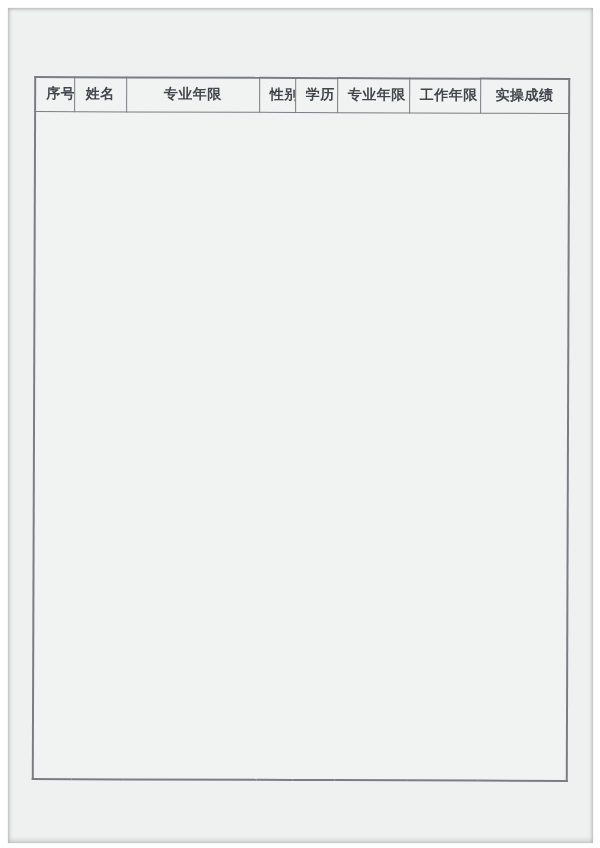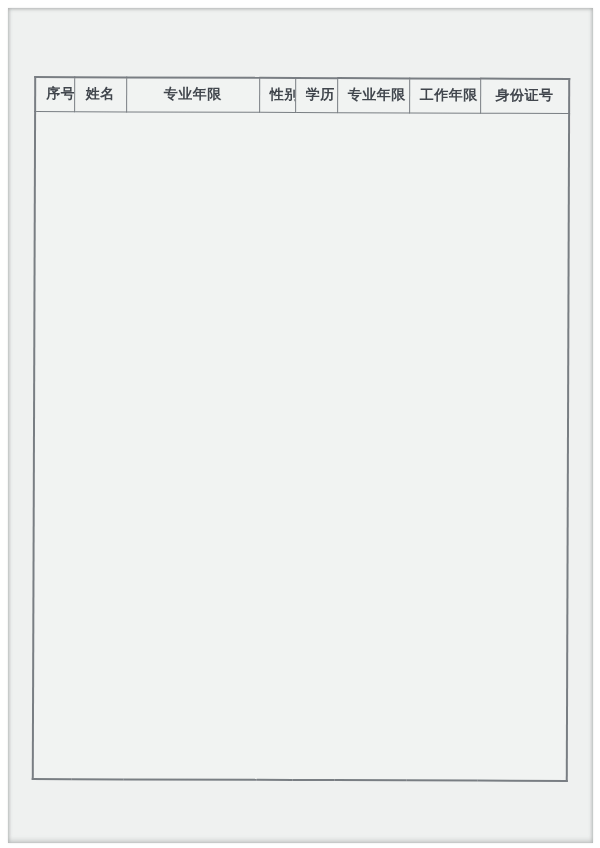--- a/index.html
+++ b/index.html
@@ -91,21 +91,21 @@
       </colgroup>
       <thead>
         <tr id="head-row">
             <th>序号</th>
             <th>姓名</th>
             <th>专业年限</th>
             <th>性别</th>
             <th>学历</th>
             <th>专业年限</th>
             <th>工作年限</th>
-            <th>身份证号</th>
+            <th>实操成绩</th>
           </tr>
       </thead>
       <tbody id="body-rows">
           <tr></tr>
           <tr></tr>
           <tr></tr>
           <tr></tr>
           <tr></tr>
           <tr></tr>
           <tr></tr>

